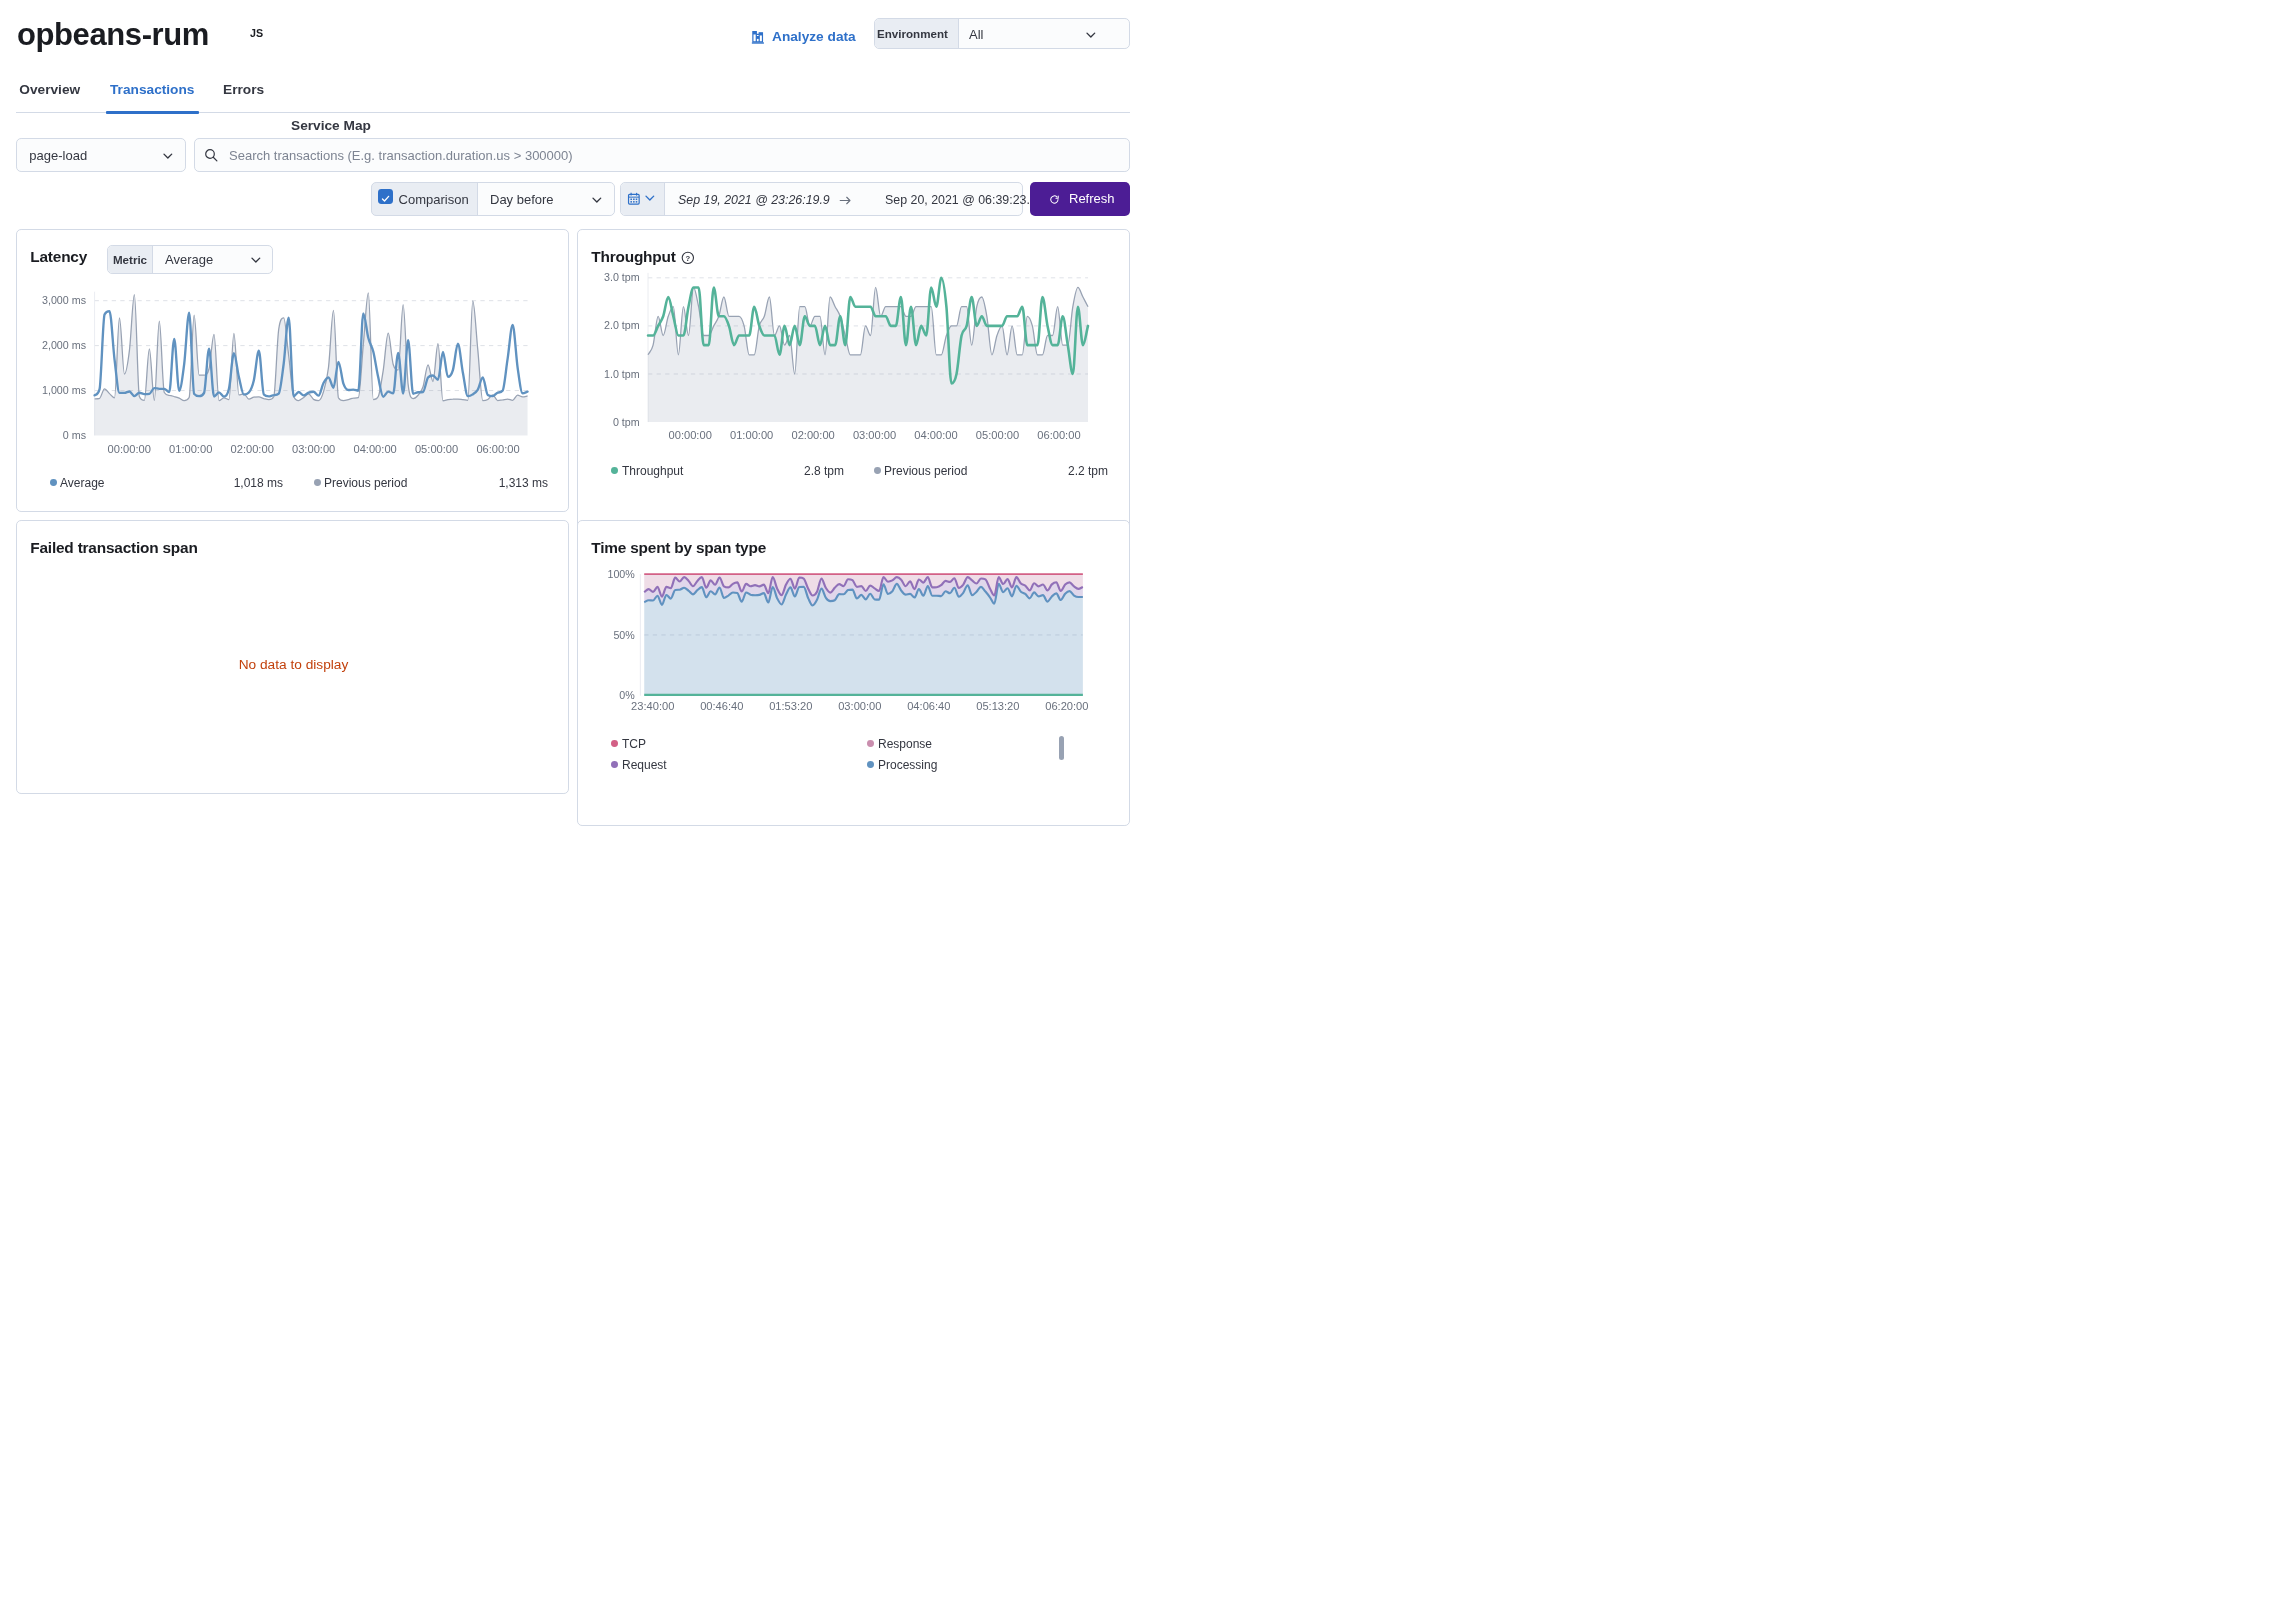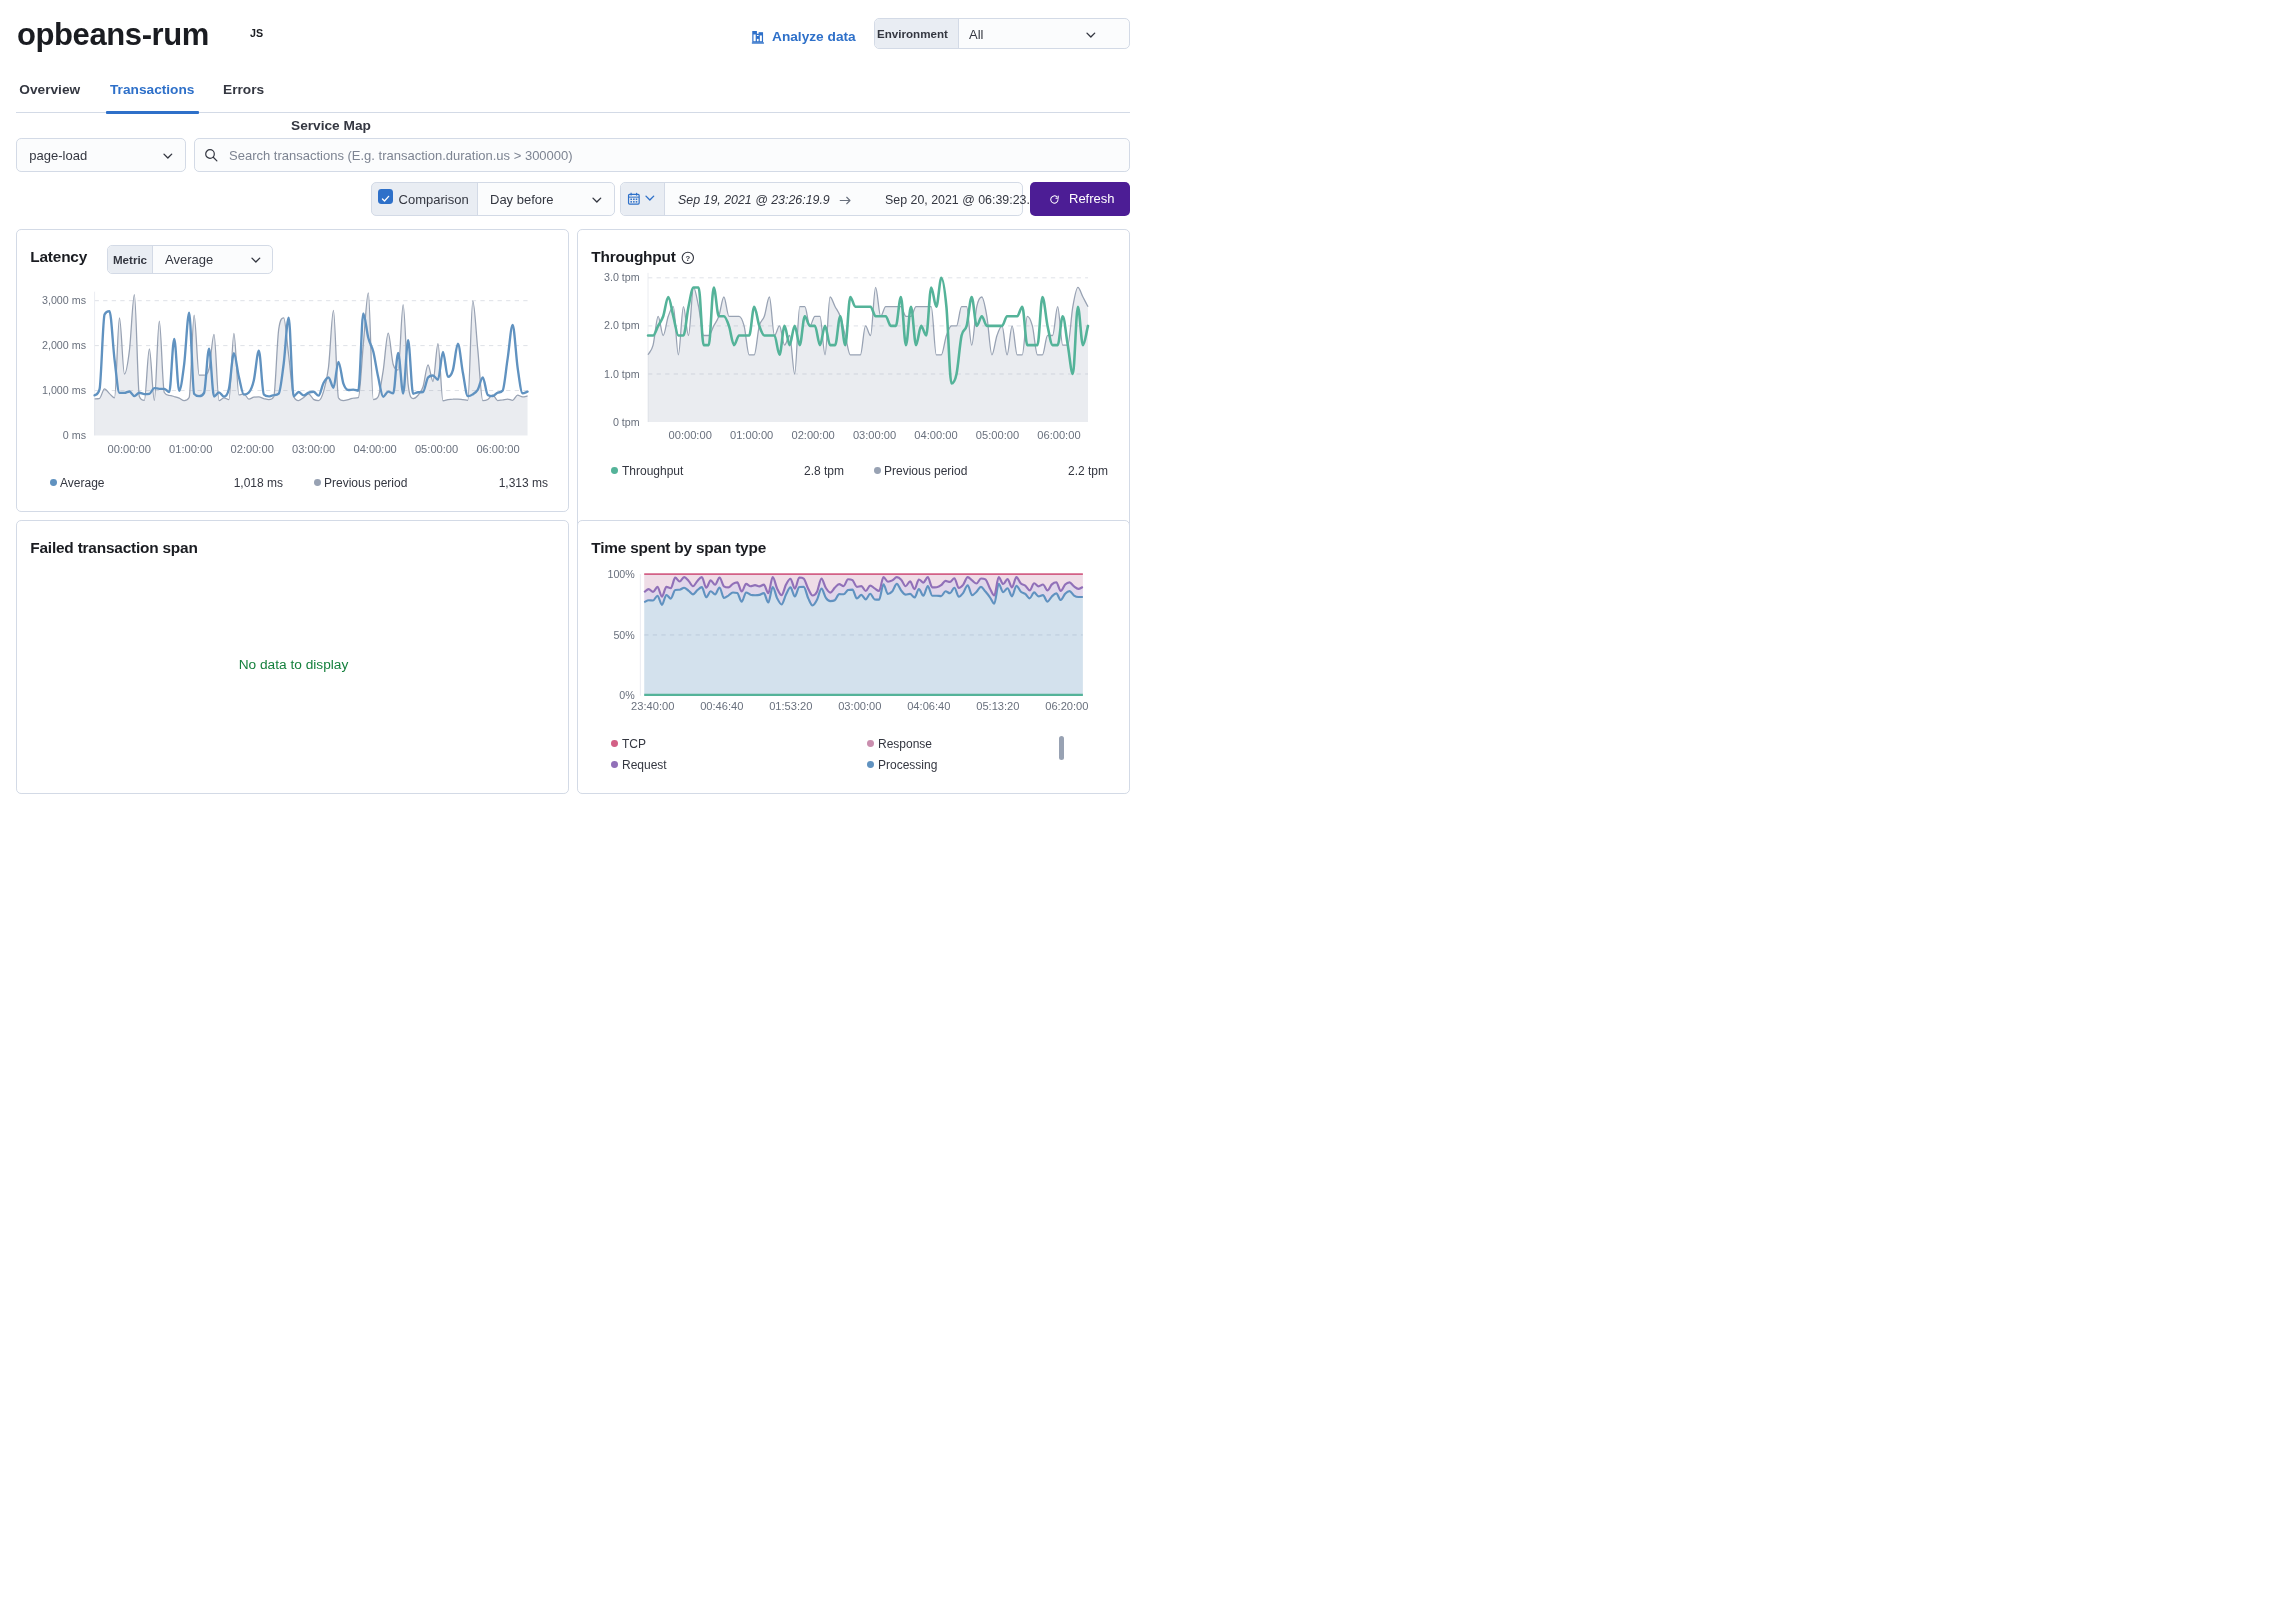--- a/index.html
+++ b/index.html
@@ -174,24 +174,24 @@
       <span class="ltext" style="left:44px">Throughput</span>
       <span class="lval" style="right:286px">2.8 tpm</span>
     <span class="ldot" style="left:296px;background:#98A2B3"></span>
       <span class="ltext" style="left:306px">Previous period</span>
       <span class="lval" style="right:22px">2.2 tpm</span>
   </div>
 </div>
 
 <div class="panel" style="left:16px;top:520px;width:553px;height:274px;">
   <div class="ptitle">Failed transaction span</div>
-  <div class="abs" style="left:0;top:136px;width:553px;text-align:center;font-size:13.7px;color:#15803d;">No data to display</div>
-</div>
-
-<div class="panel" style="left:577px;top:520px;width:553px;height:274px;">
+  <div class="abs" style="left:0;top:136px;width:553px;text-align:center;font-size:13.7px;color:#c2410c;">No data to display</div>
+</div>
+
+<div class="panel" style="left:577px;top:520px;width:553px;height:306px;">
   <div class="ptitle">Time spent by span type</div>
   <svg class="chart" width="552" height="274" viewBox="0 0 644 320">
 <line x1="77.0" y1="133.1" x2="589.3" y2="133.1" stroke="#d8dce3" stroke-width="1" stroke-dasharray="5,5"></line>
 <line x1="72.5" y1="62.0" x2="72.5" y2="204.0" stroke="#e6e9ef" stroke-width="1"></line>
 <path d="M77.0,94.8C78.7,94.1 80.4,92.6 82.2,92.6C83.9,92.6 85.6,92.8 87.3,92.8C89.1,92.8 90.8,87.3 92.5,87.3C94.2,87.3 96.0,97.9 97.7,97.9C99.4,97.9 101.1,86.4 102.9,86.4C104.6,86.4 106.3,90.6 108.0,90.6C109.8,90.6 111.5,80.9 113.2,80.6C114.9,80.3 116.7,80.4 118.4,80.3C120.1,80.2 121.8,77.9 123.6,77.9C125.3,77.9 127.0,80.0 128.7,81.3C130.5,82.6 132.2,85.7 133.9,85.7C135.6,85.7 137.4,82.2 139.1,80.8C140.8,79.4 142.5,77.3 144.3,77.3C146.0,77.3 147.7,89.0 149.4,89.0C151.2,89.0 152.9,82.1 154.6,82.1C156.3,82.1 158.1,85.7 159.8,85.7C161.5,85.7 163.2,77.7 165.0,77.7C166.7,77.7 168.4,89.9 170.1,89.9C171.9,89.9 173.6,88.1 175.3,87.1C177.0,86.0 178.8,83.5 180.5,83.5C182.2,83.5 183.9,83.5 185.7,84.0C187.4,84.6 189.1,94.3 190.8,94.3C192.6,94.3 194.3,83.5 196.0,83.5C197.7,83.5 199.5,85.5 201.2,86.1C202.9,86.6 204.6,86.7 206.4,86.7C208.1,86.7 209.8,86.7 211.5,86.3C213.3,85.9 215.0,84.2 216.7,84.2C218.4,84.2 220.2,95.2 221.9,95.2C223.6,95.2 225.3,77.1 227.1,77.1C228.8,77.1 230.5,86.7 232.2,90.1C234.0,93.5 235.7,97.5 237.4,97.5C239.1,97.5 240.9,89.2 242.6,85.9C244.3,82.5 246.0,77.6 247.8,77.6C249.5,77.6 251.2,88.2 252.9,88.2C254.7,88.2 256.4,77.1 258.1,77.1C259.8,77.0 261.6,77.0 263.3,77.0C265.0,77.0 266.7,86.5 268.5,90.1C270.2,93.7 271.9,98.7 273.6,98.7C275.4,98.7 277.1,95.4 278.8,92.1C280.5,88.8 282.3,79.0 284.0,79.0C285.7,79.0 287.4,87.4 289.2,89.8C290.9,92.3 292.6,93.6 294.3,93.6C296.1,93.6 297.8,93.6 299.5,92.6C301.2,91.7 303.0,85.4 304.7,85.4C306.4,85.4 308.1,85.6 309.9,85.6C311.6,85.6 313.3,81.4 315.0,80.7C316.8,80.1 318.5,80.1 320.2,80.1C321.9,80.1 323.7,90.5 325.4,90.5C327.1,90.5 328.8,86.3 330.6,86.3C332.3,86.3 334.0,91.5 335.7,91.5C337.5,91.5 339.2,85.0 340.9,85.0C342.6,85.0 344.4,91.4 346.1,91.6C347.8,91.9 349.5,91.9 351.3,91.9C353.0,91.9 354.7,74.0 356.4,74.0C358.2,74.0 359.9,85.3 361.6,85.3C363.3,85.3 365.1,83.9 366.8,82.0C368.5,80.0 370.2,73.4 372.0,73.4C373.7,73.4 375.4,79.1 377.1,81.2C378.9,83.3 380.6,86.0 382.3,86.0C384.0,86.0 385.8,85.1 387.5,85.1C389.2,85.1 390.9,89.4 392.7,89.4C394.4,89.4 396.1,79.5 397.8,79.5C399.6,79.5 401.3,87.2 403.0,87.2C404.7,87.2 406.5,75.9 408.2,75.9C409.9,75.9 411.6,87.2 413.4,87.3C415.1,87.3 416.8,87.3 418.5,87.3C420.3,87.3 422.0,87.7 423.7,87.7C425.4,87.7 427.2,82.1 428.9,82.1C430.6,82.1 432.3,84.4 434.1,84.4C435.8,84.4 437.5,78.0 439.2,78.0C441.0,78.0 442.7,88.4 444.4,88.4C446.1,88.4 447.9,86.1 449.6,83.9C451.3,81.6 453.0,75.0 454.8,75.0C456.5,75.0 458.2,86.7 459.9,86.7C461.7,86.7 463.4,84.2 465.1,82.6C466.8,80.9 468.6,76.9 470.3,76.9C472.0,76.9 473.7,80.5 475.5,82.4C477.2,84.4 478.9,86.5 480.6,88.9C482.4,91.2 484.1,96.6 485.8,96.6C487.5,96.6 489.3,73.4 491.0,73.4C492.7,73.4 494.4,83.1 496.2,83.1C497.9,83.1 499.6,78.6 501.3,78.6C503.1,78.6 504.8,88.0 506.5,88.0C508.2,88.0 510.0,75.6 511.7,75.6C513.4,75.6 515.1,81.0 516.9,82.6C518.6,84.2 520.3,83.9 522.0,85.2C523.8,86.4 525.5,90.3 527.2,90.3C528.9,90.3 530.7,83.4 532.4,83.4C534.1,83.4 535.8,88.1 537.6,88.1C539.3,88.1 541.0,86.6 542.7,86.6C544.5,86.6 546.2,94.2 547.9,94.2C549.6,94.2 551.4,89.7 553.1,88.1C554.8,86.5 556.5,84.6 558.3,84.6C560.0,84.6 561.7,92.2 563.4,92.2C565.2,92.2 566.9,86.8 568.6,85.0C570.3,83.3 572.1,81.9 573.8,81.9C575.5,81.9 577.2,85.9 579.0,87.1C580.7,88.2 582.4,88.8 584.1,88.8C585.9,88.8 587.6,88.8 589.3,88.8L589.3,204.0L77.0,204.0Z" fill="rgba(96,146,192,0.28)" stroke="none"></path>
 <path d="M77.0,83.2C78.7,81.9 80.4,79.5 82.2,79.5C83.9,79.5 85.6,82.8 87.3,82.8C89.1,82.8 90.8,77.0 92.5,77.0C94.2,77.0 96.0,88.3 97.7,88.3C99.4,88.3 101.1,77.0 102.9,77.0C104.6,77.0 106.3,78.5 108.0,78.5C109.8,78.5 111.5,66.2 113.2,66.2C114.9,66.2 116.7,70.6 118.4,70.6C120.1,70.6 121.8,65.6 123.6,65.6C125.3,65.6 127.0,68.0 128.7,69.8C130.5,71.6 132.2,76.2 133.9,76.2C135.6,76.2 137.4,71.8 139.1,70.0C140.8,68.2 142.5,65.6 144.3,65.6C146.0,65.6 147.7,77.9 149.4,77.9C151.2,77.9 152.9,69.4 154.6,69.4C156.3,69.4 158.1,74.4 159.8,74.4C161.5,74.4 163.2,66.2 165.0,66.2C166.7,66.2 168.4,75.1 170.1,76.4C171.9,77.6 173.6,77.6 175.3,77.6C177.0,77.6 178.8,74.5 180.5,73.5C182.2,72.4 183.9,71.6 185.7,71.6C187.4,71.6 189.1,82.3 190.8,82.3C192.6,82.3 194.3,73.5 196.0,73.5C197.7,73.5 199.5,76.2 201.2,76.2C202.9,76.2 204.6,74.9 206.4,74.9C208.1,74.9 209.8,76.3 211.5,76.3C213.3,76.3 215.0,74.3 216.7,74.3C218.4,74.3 220.2,84.4 221.9,84.4C223.6,84.4 225.3,65.6 227.1,65.6C228.8,65.6 230.5,75.3 232.2,78.8C234.0,82.3 235.7,86.6 237.4,86.6C239.1,86.6 240.9,77.5 242.6,74.3C244.3,71.1 246.0,67.4 247.8,67.4C249.5,67.4 251.2,78.9 252.9,78.9C254.7,78.9 256.4,66.0 258.1,66.0C259.8,66.0 261.6,66.0 263.3,67.3C265.0,68.5 266.7,75.7 268.5,79.0C270.2,82.3 271.9,87.0 273.6,87.0C275.4,87.0 277.1,85.9 278.8,82.6C280.5,79.3 282.3,67.3 284.0,67.3C285.7,67.3 287.4,75.5 289.2,78.3C290.9,81.0 292.6,83.6 294.3,83.6C296.1,83.6 297.8,79.7 299.5,78.0C301.2,76.3 303.0,73.7 304.7,73.7C306.4,73.7 308.1,76.0 309.9,76.0C311.6,76.0 313.3,68.0 315.0,68.0C316.8,68.0 318.5,68.0 320.2,69.1C321.9,70.3 323.7,76.9 325.4,76.9C327.1,76.9 328.8,76.0 330.6,76.0C332.3,76.0 334.0,81.7 335.7,81.7C337.5,81.7 339.2,75.4 340.9,75.4C342.6,75.4 344.4,77.6 346.1,78.7C347.8,79.8 349.5,81.8 351.3,81.8C353.0,81.8 354.7,65.6 356.4,65.6C358.2,65.6 359.9,70.9 361.6,70.9C363.3,70.9 365.1,70.3 366.8,69.4C368.5,68.5 370.2,65.6 372.0,65.6C373.7,65.6 375.4,66.8 377.1,68.6C378.9,70.4 380.6,76.2 382.3,76.2C384.0,76.2 385.8,70.5 387.5,70.5C389.2,70.5 390.9,79.5 392.7,79.5C394.4,79.5 396.1,68.3 397.8,68.3C399.6,68.3 401.3,71.9 403.0,71.9C404.7,71.9 406.5,65.6 408.2,65.6C409.9,65.6 411.6,77.5 413.4,77.5C415.1,77.5 416.8,77.5 418.5,77.3C420.3,77.1 422.0,76.3 423.7,75.0C425.4,73.8 427.2,70.0 428.9,70.0C430.6,70.0 432.3,71.1 434.1,71.1C435.8,71.1 437.5,66.9 439.2,66.9C441.0,66.9 442.7,78.3 444.4,78.3C446.1,78.3 447.9,76.4 449.6,74.3C451.3,72.1 453.0,65.6 454.8,65.6C456.5,65.6 458.2,68.2 459.9,69.4C461.7,70.7 463.4,73.0 465.1,73.0C466.8,73.0 468.6,67.1 470.3,67.1C472.0,67.1 473.7,67.1 475.5,68.1C477.2,69.2 478.9,75.4 480.6,78.5C482.4,81.7 484.1,87.0 485.8,87.0C487.5,87.0 489.3,65.6 491.0,65.6C492.7,65.6 494.4,73.6 496.2,73.6C497.9,73.6 499.6,67.9 501.3,67.9C503.1,67.9 504.8,77.6 506.5,77.6C508.2,77.6 510.0,65.6 511.7,65.6C513.4,65.6 515.1,71.4 516.9,73.1C518.6,74.8 520.3,74.2 522.0,75.5C523.8,76.8 525.5,81.0 527.2,81.0C528.9,81.0 530.7,72.7 532.4,72.7C534.1,72.7 535.8,76.3 537.6,76.3C539.3,76.3 541.0,74.1 542.7,74.1C544.5,74.1 546.2,81.1 547.9,81.1C549.6,81.1 551.4,75.6 553.1,74.0C554.8,72.4 556.5,71.5 558.3,71.5C560.0,71.5 561.7,81.8 563.4,81.8C565.2,81.8 566.9,75.9 568.6,74.2C570.3,72.5 572.1,71.6 573.8,71.6C575.5,71.6 577.2,75.2 579.0,76.4C580.7,77.7 582.4,79.2 584.1,79.2C585.9,79.2 587.6,77.7 589.3,77.0L589.3,88.8C587.6,88.8 585.9,88.8 584.1,88.8C582.4,88.8 580.7,88.2 579.0,87.1C577.2,85.9 575.5,81.9 573.8,81.9C572.1,81.9 570.3,83.3 568.6,85.0C566.9,86.8 565.2,92.2 563.4,92.2C561.7,92.2 560.0,84.6 558.3,84.6C556.5,84.6 554.8,86.5 553.1,88.1C551.4,89.7 549.6,94.2 547.9,94.2C546.2,94.2 544.5,86.6 542.7,86.6C541.0,86.6 539.3,88.1 537.6,88.1C535.8,88.1 534.1,83.4 532.4,83.4C530.7,83.4 528.9,90.3 527.2,90.3C525.5,90.3 523.8,86.4 522.0,85.2C520.3,83.9 518.6,84.2 516.9,82.6C515.1,81.0 513.4,75.6 511.7,75.6C510.0,75.6 508.2,88.0 506.5,88.0C504.8,88.0 503.1,78.6 501.3,78.6C499.6,78.6 497.9,83.1 496.2,83.1C494.4,83.1 492.7,73.4 491.0,73.4C489.3,73.4 487.5,96.6 485.8,96.6C484.1,96.6 482.4,91.2 480.6,88.9C478.9,86.5 477.2,84.4 475.5,82.4C473.7,80.5 472.0,76.9 470.3,76.9C468.6,76.9 466.8,80.9 465.1,82.6C463.4,84.2 461.7,86.7 459.9,86.7C458.2,86.7 456.5,75.0 454.8,75.0C453.0,75.0 451.3,81.6 449.6,83.9C447.9,86.1 446.1,88.4 444.4,88.4C442.7,88.4 441.0,78.0 439.2,78.0C437.5,78.0 435.8,84.4 434.1,84.4C432.3,84.4 430.6,82.1 428.9,82.1C427.2,82.1 425.4,87.7 423.7,87.7C422.0,87.7 420.3,87.3 418.5,87.3C416.8,87.3 415.1,87.3 413.4,87.3C411.6,87.2 409.9,75.9 408.2,75.9C406.5,75.9 404.7,87.2 403.0,87.2C401.3,87.2 399.6,79.5 397.8,79.5C396.1,79.5 394.4,89.4 392.7,89.4C390.9,89.4 389.2,85.1 387.5,85.1C385.8,85.1 384.0,86.0 382.3,86.0C380.6,86.0 378.9,83.3 377.1,81.2C375.4,79.1 373.7,73.4 372.0,73.4C370.2,73.4 368.5,80.0 366.8,82.0C365.1,83.9 363.3,85.3 361.6,85.3C359.9,85.3 358.2,74.0 356.4,74.0C354.7,74.0 353.0,91.9 351.3,91.9C349.5,91.9 347.8,91.9 346.1,91.6C344.4,91.4 342.6,85.0 340.9,85.0C339.2,85.0 337.5,91.5 335.7,91.5C334.0,91.5 332.3,86.3 330.6,86.3C328.8,86.3 327.1,90.5 325.4,90.5C323.7,90.5 321.9,80.1 320.2,80.1C318.5,80.1 316.8,80.1 315.0,80.7C313.3,81.4 311.6,85.6 309.9,85.6C308.1,85.6 306.4,85.4 304.7,85.4C303.0,85.4 301.2,91.7 299.5,92.6C297.8,93.6 296.1,93.6 294.3,93.6C292.6,93.6 290.9,92.3 289.2,89.8C287.4,87.4 285.7,79.0 284.0,79.0C282.3,79.0 280.5,88.8 278.8,92.1C277.1,95.4 275.4,98.7 273.6,98.7C271.9,98.7 270.2,93.7 268.5,90.1C266.7,86.5 265.0,77.0 263.3,77.0C261.6,77.0 259.8,77.0 258.1,77.1C256.4,77.1 254.7,88.2 252.9,88.2C251.2,88.2 249.5,77.6 247.8,77.6C246.0,77.6 244.3,82.5 242.6,85.9C240.9,89.2 239.1,97.5 237.4,97.5C235.7,97.5 234.0,93.5 232.2,90.1C230.5,86.7 228.8,77.1 227.1,77.1C225.3,77.1 223.6,95.2 221.9,95.2C220.2,95.2 218.4,84.2 216.7,84.2C215.0,84.2 213.3,85.9 211.5,86.3C209.8,86.7 208.1,86.7 206.4,86.7C204.6,86.7 202.9,86.6 201.2,86.1C199.5,85.5 197.7,83.5 196.0,83.5C194.3,83.5 192.6,94.3 190.8,94.3C189.1,94.3 187.4,84.6 185.7,84.0C183.9,83.5 182.2,83.5 180.5,83.5C178.8,83.5 177.0,86.0 175.3,87.1C173.6,88.1 171.9,89.9 170.1,89.9C168.4,89.9 166.7,77.7 165.0,77.7C163.2,77.7 161.5,85.7 159.8,85.7C158.1,85.7 156.3,82.1 154.6,82.1C152.9,82.1 151.2,89.0 149.4,89.0C147.7,89.0 146.0,77.3 144.3,77.3C142.5,77.3 140.8,79.4 139.1,80.8C137.4,82.2 135.6,85.7 133.9,85.7C132.2,85.7 130.5,82.6 128.7,81.3C127.0,80.0 125.3,77.9 123.6,77.9C121.8,77.9 120.1,80.2 118.4,80.3C116.7,80.4 114.9,80.3 113.2,80.6C111.5,80.9 109.8,90.6 108.0,90.6C106.3,90.6 104.6,86.4 102.9,86.4C101.1,86.4 99.4,97.9 97.7,97.9C96.0,97.9 94.2,87.3 92.5,87.3C90.8,87.3 89.1,92.8 87.3,92.8C85.6,92.8 83.9,92.6 82.2,92.6C80.4,92.6 78.7,94.1 77.0,94.8Z" fill="rgba(145,112,184,0.28)" stroke="none"></path>
 <path d="M77.0,62.0C78.7,62.0 80.4,62.0 82.2,62.0C83.9,62.0 85.6,62.0 87.3,62.0C89.1,62.0 90.8,62.0 92.5,62.0C94.2,62.0 96.0,62.0 97.7,62.0C99.4,62.0 101.1,62.0 102.9,62.0C104.6,62.0 106.3,62.0 108.0,62.0C109.8,62.0 111.5,62.0 113.2,62.0C114.9,62.0 116.7,62.0 118.4,62.0C120.1,62.0 121.8,62.0 123.6,62.0C125.3,62.0 127.0,62.0 128.7,62.0C130.5,62.0 132.2,62.0 133.9,62.0C135.6,62.0 137.4,62.0 139.1,62.0C140.8,62.0 142.5,62.0 144.3,62.0C146.0,62.0 147.7,62.0 149.4,62.0C151.2,62.0 152.9,62.0 154.6,62.0C156.3,62.0 158.1,62.0 159.8,62.0C161.5,62.0 163.2,62.0 165.0,62.0C166.7,62.0 168.4,62.0 170.1,62.0C171.9,62.0 173.6,62.0 175.3,62.0C177.0,62.0 178.8,62.0 180.5,62.0C182.2,62.0 183.9,62.0 185.7,62.0C187.4,62.0 189.1,62.0 190.8,62.0C192.6,62.0 194.3,62.0 196.0,62.0C197.7,62.0 199.5,62.0 201.2,62.0C202.9,62.0 204.6,62.0 206.4,62.0C208.1,62.0 209.8,62.0 211.5,62.0C213.3,62.0 215.0,62.0 216.7,62.0C218.4,62.0 220.2,62.0 221.9,62.0C223.6,62.0 225.3,62.0 227.1,62.0C228.8,62.0 230.5,62.0 232.2,62.0C234.0,62.0 235.7,62.0 237.4,62.0C239.1,62.0 240.9,62.0 242.6,62.0C244.3,62.0 246.0,62.0 247.8,62.0C249.5,62.0 251.2,62.0 252.9,62.0C254.7,62.0 256.4,62.0 258.1,62.0C259.8,62.0 261.6,62.0 263.3,62.0C265.0,62.0 266.7,62.0 268.5,62.0C270.2,62.0 271.9,62.0 273.6,62.0C275.4,62.0 277.1,62.0 278.8,62.0C280.5,62.0 282.3,62.0 284.0,62.0C285.7,62.0 287.4,62.0 289.2,62.0C290.9,62.0 292.6,62.0 294.3,62.0C296.1,62.0 297.8,62.0 299.5,62.0C301.2,62.0 303.0,62.0 304.7,62.0C306.4,62.0 308.1,62.0 309.9,62.0C311.6,62.0 313.3,62.0 315.0,62.0C316.8,62.0 318.5,62.0 320.2,62.0C321.9,62.0 323.7,62.0 325.4,62.0C327.1,62.0 328.8,62.0 330.6,62.0C332.3,62.0 334.0,62.0 335.7,62.0C337.5,62.0 339.2,62.0 340.9,62.0C342.6,62.0 344.4,62.0 346.1,62.0C347.8,62.0 349.5,62.0 351.3,62.0C353.0,62.0 354.7,62.0 356.4,62.0C358.2,62.0 359.9,62.0 361.6,62.0C363.3,62.0 365.1,62.0 366.8,62.0C368.5,62.0 370.2,62.0 372.0,62.0C373.7,62.0 375.4,62.0 377.1,62.0C378.9,62.0 380.6,62.0 382.3,62.0C384.0,62.0 385.8,62.0 387.5,62.0C389.2,62.0 390.9,62.0 392.7,62.0C394.4,62.0 396.1,62.0 397.8,62.0C399.6,62.0 401.3,62.0 403.0,62.0C404.7,62.0 406.5,62.0 408.2,62.0C409.9,62.0 411.6,62.0 413.4,62.0C415.1,62.0 416.8,62.0 418.5,62.0C420.3,62.0 422.0,62.0 423.7,62.0C425.4,62.0 427.2,62.0 428.9,62.0C430.6,62.0 432.3,62.0 434.1,62.0C435.8,62.0 437.5,62.0 439.2,62.0C441.0,62.0 442.7,62.0 444.4,62.0C446.1,62.0 447.9,62.0 449.6,62.0C451.3,62.0 453.0,62.0 454.8,62.0C456.5,62.0 458.2,62.0 459.9,62.0C461.7,62.0 463.4,62.0 465.1,62.0C466.8,62.0 468.6,62.0 470.3,62.0C472.0,62.0 473.7,62.0 475.5,62.0C477.2,62.0 478.9,62.0 480.6,62.0C482.4,62.0 484.1,62.0 485.8,62.0C487.5,62.0 489.3,62.0 491.0,62.0C492.7,62.0 494.4,62.0 496.2,62.0C497.9,62.0 499.6,62.0 501.3,62.0C503.1,62.0 504.8,62.0 506.5,62.0C508.2,62.0 510.0,62.0 511.7,62.0C513.4,62.0 515.1,62.0 516.9,62.0C518.6,62.0 520.3,62.0 522.0,62.0C523.8,62.0 525.5,62.0 527.2,62.0C528.9,62.0 530.7,62.0 532.4,62.0C534.1,62.0 535.8,62.0 537.6,62.0C539.3,62.0 541.0,62.0 542.7,62.0C544.5,62.0 546.2,62.0 547.9,62.0C549.6,62.0 551.4,62.0 553.1,62.0C554.8,62.0 556.5,62.0 558.3,62.0C560.0,62.0 561.7,62.0 563.4,62.0C565.2,62.0 566.9,62.0 568.6,62.0C570.3,62.0 572.1,62.0 573.8,62.0C575.5,62.0 577.2,62.0 579.0,62.0C580.7,62.0 582.4,62.0 584.1,62.0C585.9,62.0 587.6,62.0 589.3,62.0L589.3,77.0C587.6,77.7 585.9,79.2 584.1,79.2C582.4,79.2 580.7,77.7 579.0,76.4C577.2,75.2 575.5,71.6 573.8,71.6C572.1,71.6 570.3,72.5 568.6,74.2C566.9,75.9 565.2,81.8 563.4,81.8C561.7,81.8 560.0,71.5 558.3,71.5C556.5,71.5 554.8,72.4 553.1,74.0C551.4,75.6 549.6,81.1 547.9,81.1C546.2,81.1 544.5,74.1 542.7,74.1C541.0,74.1 539.3,76.3 537.6,76.3C535.8,76.3 534.1,72.7 532.4,72.7C530.7,72.7 528.9,81.0 527.2,81.0C525.5,81.0 523.8,76.8 522.0,75.5C520.3,74.2 518.6,74.8 516.9,73.1C515.1,71.4 513.4,65.6 511.7,65.6C510.0,65.6 508.2,77.6 506.5,77.6C504.8,77.6 503.1,67.9 501.3,67.9C499.6,67.9 497.9,73.6 496.2,73.6C494.4,73.6 492.7,65.6 491.0,65.6C489.3,65.6 487.5,87.0 485.8,87.0C484.1,87.0 482.4,81.7 480.6,78.5C478.9,75.4 477.2,69.2 475.5,68.1C473.7,67.1 472.0,67.1 470.3,67.1C468.6,67.1 466.8,73.0 465.1,73.0C463.4,73.0 461.7,70.7 459.9,69.4C458.2,68.2 456.5,65.6 454.8,65.6C453.0,65.6 451.3,72.1 449.6,74.3C447.9,76.4 446.1,78.3 444.4,78.3C442.7,78.3 441.0,66.9 439.2,66.9C437.5,66.9 435.8,71.1 434.1,71.1C432.3,71.1 430.6,70.0 428.9,70.0C427.2,70.0 425.4,73.8 423.7,75.0C422.0,76.3 420.3,77.1 418.5,77.3C416.8,77.5 415.1,77.5 413.4,77.5C411.6,77.5 409.9,65.6 408.2,65.6C406.5,65.6 404.7,71.9 403.0,71.9C401.3,71.9 399.6,68.3 397.8,68.3C396.1,68.3 394.4,79.5 392.7,79.5C390.9,79.5 389.2,70.5 387.5,70.5C385.8,70.5 384.0,76.2 382.3,76.2C380.6,76.2 378.9,70.4 377.1,68.6C375.4,66.8 373.7,65.6 372.0,65.6C370.2,65.6 368.5,68.5 366.8,69.4C365.1,70.3 363.3,70.9 361.6,70.9C359.9,70.9 358.2,65.6 356.4,65.6C354.7,65.6 353.0,81.8 351.3,81.8C349.5,81.8 347.8,79.8 346.1,78.7C344.4,77.6 342.6,75.4 340.9,75.4C339.2,75.4 337.5,81.7 335.7,81.7C334.0,81.7 332.3,76.0 330.6,76.0C328.8,76.0 327.1,76.9 325.4,76.9C323.7,76.9 321.9,70.3 320.2,69.1C318.5,68.0 316.8,68.0 315.0,68.0C313.3,68.0 311.6,76.0 309.9,76.0C308.1,76.0 306.4,73.7 304.7,73.7C303.0,73.7 301.2,76.3 299.5,78.0C297.8,79.7 296.1,83.6 294.3,83.6C292.6,83.6 290.9,81.0 289.2,78.3C287.4,75.5 285.7,67.3 284.0,67.3C282.3,67.3 280.5,79.3 278.8,82.6C277.1,85.9 275.4,87.0 273.6,87.0C271.9,87.0 270.2,82.3 268.5,79.0C266.7,75.7 265.0,68.5 263.3,67.3C261.6,66.0 259.8,66.0 258.1,66.0C256.4,66.0 254.7,78.9 252.9,78.9C251.2,78.9 249.5,67.4 247.8,67.4C246.0,67.4 244.3,71.1 242.6,74.3C240.9,77.5 239.1,86.6 237.4,86.6C235.7,86.6 234.0,82.3 232.2,78.8C230.5,75.3 228.8,65.6 227.1,65.6C225.3,65.6 223.6,84.4 221.9,84.4C220.2,84.4 218.4,74.3 216.7,74.3C215.0,74.3 213.3,76.3 211.5,76.3C209.8,76.3 208.1,74.9 206.4,74.9C204.6,74.9 202.9,76.2 201.2,76.2C199.5,76.2 197.7,73.5 196.0,73.5C194.3,73.5 192.6,82.3 190.8,82.3C189.1,82.3 187.4,71.6 185.7,71.6C183.9,71.6 182.2,72.4 180.5,73.5C178.8,74.5 177.0,77.6 175.3,77.6C173.6,77.6 171.9,77.6 170.1,76.4C168.4,75.1 166.7,66.2 165.0,66.2C163.2,66.2 161.5,74.4 159.8,74.4C158.1,74.4 156.3,69.4 154.6,69.4C152.9,69.4 151.2,77.9 149.4,77.9C147.7,77.9 146.0,65.6 144.3,65.6C142.5,65.6 140.8,68.2 139.1,70.0C137.4,71.8 135.6,76.2 133.9,76.2C132.2,76.2 130.5,71.6 128.7,69.8C127.0,68.0 125.3,65.6 123.6,65.6C121.8,65.6 120.1,70.6 118.4,70.6C116.7,70.6 114.9,66.2 113.2,66.2C111.5,66.2 109.8,78.5 108.0,78.5C106.3,78.5 104.6,77.0 102.9,77.0C101.1,77.0 99.4,88.3 97.7,88.3C96.0,88.3 94.2,77.0 92.5,77.0C90.8,77.0 89.1,82.8 87.3,82.8C85.6,82.8 83.9,79.5 82.2,79.5C80.4,79.5 78.7,81.9 77.0,83.2Z" fill="rgba(202,142,174,0.30)" stroke="none"></path>
 <path d="M77.0,94.8C78.7,94.1 80.4,92.6 82.2,92.6C83.9,92.6 85.6,92.8 87.3,92.8C89.1,92.8 90.8,87.3 92.5,87.3C94.2,87.3 96.0,97.9 97.7,97.9C99.4,97.9 101.1,86.4 102.9,86.4C104.6,86.4 106.3,90.6 108.0,90.6C109.8,90.6 111.5,80.9 113.2,80.6C114.9,80.3 116.7,80.4 118.4,80.3C120.1,80.2 121.8,77.9 123.6,77.9C125.3,77.9 127.0,80.0 128.7,81.3C130.5,82.6 132.2,85.7 133.9,85.7C135.6,85.7 137.4,82.2 139.1,80.8C140.8,79.4 142.5,77.3 144.3,77.3C146.0,77.3 147.7,89.0 149.4,89.0C151.2,89.0 152.9,82.1 154.6,82.1C156.3,82.1 158.1,85.7 159.8,85.7C161.5,85.7 163.2,77.7 165.0,77.7C166.7,77.7 168.4,89.9 170.1,89.9C171.9,89.9 173.6,88.1 175.3,87.1C177.0,86.0 178.8,83.5 180.5,83.5C182.2,83.5 183.9,83.5 185.7,84.0C187.4,84.6 189.1,94.3 190.8,94.3C192.6,94.3 194.3,83.5 196.0,83.5C197.7,83.5 199.5,85.5 201.2,86.1C202.9,86.6 204.6,86.7 206.4,86.7C208.1,86.7 209.8,86.7 211.5,86.3C213.3,85.9 215.0,84.2 216.7,84.2C218.4,84.2 220.2,95.2 221.9,95.2C223.6,95.2 225.3,77.1 227.1,77.1C228.8,77.1 230.5,86.7 232.2,90.1C234.0,93.5 235.7,97.5 237.4,97.5C239.1,97.5 240.9,89.2 242.6,85.9C244.3,82.5 246.0,77.6 247.8,77.6C249.5,77.6 251.2,88.2 252.9,88.2C254.7,88.2 256.4,77.1 258.1,77.1C259.8,77.0 261.6,77.0 263.3,77.0C265.0,77.0 266.7,86.5 268.5,90.1C270.2,93.7 271.9,98.7 273.6,98.7C275.4,98.7 277.1,95.4 278.8,92.1C280.5,88.8 282.3,79.0 284.0,79.0C285.7,79.0 287.4,87.4 289.2,89.8C290.9,92.3 292.6,93.6 294.3,93.6C296.1,93.6 297.8,93.6 299.5,92.6C301.2,91.7 303.0,85.4 304.7,85.4C306.4,85.4 308.1,85.6 309.9,85.6C311.6,85.6 313.3,81.4 315.0,80.7C316.8,80.1 318.5,80.1 320.2,80.1C321.9,80.1 323.7,90.5 325.4,90.5C327.1,90.5 328.8,86.3 330.6,86.3C332.3,86.3 334.0,91.5 335.7,91.5C337.5,91.5 339.2,85.0 340.9,85.0C342.6,85.0 344.4,91.4 346.1,91.6C347.8,91.9 349.5,91.9 351.3,91.9C353.0,91.9 354.7,74.0 356.4,74.0C358.2,74.0 359.9,85.3 361.6,85.3C363.3,85.3 365.1,83.9 366.8,82.0C368.5,80.0 370.2,73.4 372.0,73.4C373.7,73.4 375.4,79.1 377.1,81.2C378.9,83.3 380.6,86.0 382.3,86.0C384.0,86.0 385.8,85.1 387.5,85.1C389.2,85.1 390.9,89.4 392.7,89.4C394.4,89.4 396.1,79.5 397.8,79.5C399.6,79.5 401.3,87.2 403.0,87.2C404.7,87.2 406.5,75.9 408.2,75.9C409.9,75.9 411.6,87.2 413.4,87.3C415.1,87.3 416.8,87.3 418.5,87.3C420.3,87.3 422.0,87.7 423.7,87.7C425.4,87.7 427.2,82.1 428.9,82.1C430.6,82.1 432.3,84.4 434.1,84.4C435.8,84.4 437.5,78.0 439.2,78.0C441.0,78.0 442.7,88.4 444.4,88.4C446.1,88.4 447.9,86.1 449.6,83.9C451.3,81.6 453.0,75.0 454.8,75.0C456.5,75.0 458.2,86.7 459.9,86.7C461.7,86.7 463.4,84.2 465.1,82.6C466.8,80.9 468.6,76.9 470.3,76.9C472.0,76.9 473.7,80.5 475.5,82.4C477.2,84.4 478.9,86.5 480.6,88.9C482.4,91.2 484.1,96.6 485.8,96.6C487.5,96.6 489.3,73.4 491.0,73.4C492.7,73.4 494.4,83.1 496.2,83.1C497.9,83.1 499.6,78.6 501.3,78.6C503.1,78.6 504.8,88.0 506.5,88.0C508.2,88.0 510.0,75.6 511.7,75.6C513.4,75.6 515.1,81.0 516.9,82.6C518.6,84.2 520.3,83.9 522.0,85.2C523.8,86.4 525.5,90.3 527.2,90.3C528.9,90.3 530.7,83.4 532.4,83.4C534.1,83.4 535.8,88.1 537.6,88.1C539.3,88.1 541.0,86.6 542.7,86.6C544.5,86.6 546.2,94.2 547.9,94.2C549.6,94.2 551.4,89.7 553.1,88.1C554.8,86.5 556.5,84.6 558.3,84.6C560.0,84.6 561.7,92.2 563.4,92.2C565.2,92.2 566.9,86.8 568.6,85.0C570.3,83.3 572.1,81.9 573.8,81.9C575.5,81.9 577.2,85.9 579.0,87.1C580.7,88.2 582.4,88.8 584.1,88.8C585.9,88.8 587.6,88.8 589.3,88.8" fill="none" stroke="#6092C0" stroke-width="2.5"></path>
 <path d="M77.0,83.2C78.7,81.9 80.4,79.5 82.2,79.5C83.9,79.5 85.6,82.8 87.3,82.8C89.1,82.8 90.8,77.0 92.5,77.0C94.2,77.0 96.0,88.3 97.7,88.3C99.4,88.3 101.1,77.0 102.9,77.0C104.6,77.0 106.3,78.5 108.0,78.5C109.8,78.5 111.5,66.2 113.2,66.2C114.9,66.2 116.7,70.6 118.4,70.6C120.1,70.6 121.8,65.6 123.6,65.6C125.3,65.6 127.0,68.0 128.7,69.8C130.5,71.6 132.2,76.2 133.9,76.2C135.6,76.2 137.4,71.8 139.1,70.0C140.8,68.2 142.5,65.6 144.3,65.6C146.0,65.6 147.7,77.9 149.4,77.9C151.2,77.9 152.9,69.4 154.6,69.4C156.3,69.4 158.1,74.4 159.8,74.4C161.5,74.4 163.2,66.2 165.0,66.2C166.7,66.2 168.4,75.1 170.1,76.4C171.9,77.6 173.6,77.6 175.3,77.6C177.0,77.6 178.8,74.5 180.5,73.5C182.2,72.4 183.9,71.6 185.7,71.6C187.4,71.6 189.1,82.3 190.8,82.3C192.6,82.3 194.3,73.5 196.0,73.5C197.7,73.5 199.5,76.2 201.2,76.2C202.9,76.2 204.6,74.9 206.4,74.9C208.1,74.9 209.8,76.3 211.5,76.3C213.3,76.3 215.0,74.3 216.7,74.3C218.4,74.3 220.2,84.4 221.9,84.4C223.6,84.4 225.3,65.6 227.1,65.6C228.8,65.6 230.5,75.3 232.2,78.8C234.0,82.3 235.7,86.6 237.4,86.6C239.1,86.6 240.9,77.5 242.6,74.3C244.3,71.1 246.0,67.4 247.8,67.4C249.5,67.4 251.2,78.9 252.9,78.9C254.7,78.9 256.4,66.0 258.1,66.0C259.8,66.0 261.6,66.0 263.3,67.3C265.0,68.5 266.7,75.7 268.5,79.0C270.2,82.3 271.9,87.0 273.6,87.0C275.4,87.0 277.1,85.9 278.8,82.6C280.5,79.3 282.3,67.3 284.0,67.3C285.7,67.3 287.4,75.5 289.2,78.3C290.9,81.0 292.6,83.6 294.3,83.6C296.1,83.6 297.8,79.7 299.5,78.0C301.2,76.3 303.0,73.7 304.7,73.7C306.4,73.7 308.1,76.0 309.9,76.0C311.6,76.0 313.3,68.0 315.0,68.0C316.8,68.0 318.5,68.0 320.2,69.1C321.9,70.3 323.7,76.9 325.4,76.9C327.1,76.9 328.8,76.0 330.6,76.0C332.3,76.0 334.0,81.7 335.7,81.7C337.5,81.7 339.2,75.4 340.9,75.4C342.6,75.4 344.4,77.6 346.1,78.7C347.8,79.8 349.5,81.8 351.3,81.8C353.0,81.8 354.7,65.6 356.4,65.6C358.2,65.6 359.9,70.9 361.6,70.9C363.3,70.9 365.1,70.3 366.8,69.4C368.5,68.5 370.2,65.6 372.0,65.6C373.7,65.6 375.4,66.8 377.1,68.6C378.9,70.4 380.6,76.2 382.3,76.2C384.0,76.2 385.8,70.5 387.5,70.5C389.2,70.5 390.9,79.5 392.7,79.5C394.4,79.5 396.1,68.3 397.8,68.3C399.6,68.3 401.3,71.9 403.0,71.9C404.7,71.9 406.5,65.6 408.2,65.6C409.9,65.6 411.6,77.5 413.4,77.5C415.1,77.5 416.8,77.5 418.5,77.3C420.3,77.1 422.0,76.3 423.7,75.0C425.4,73.8 427.2,70.0 428.9,70.0C430.6,70.0 432.3,71.1 434.1,71.1C435.8,71.1 437.5,66.9 439.2,66.9C441.0,66.9 442.7,78.3 444.4,78.3C446.1,78.3 447.9,76.4 449.6,74.3C451.3,72.1 453.0,65.6 454.8,65.6C456.5,65.6 458.2,68.2 459.9,69.4C461.7,70.7 463.4,73.0 465.1,73.0C466.8,73.0 468.6,67.1 470.3,67.1C472.0,67.1 473.7,67.1 475.5,68.1C477.2,69.2 478.9,75.4 480.6,78.5C482.4,81.7 484.1,87.0 485.8,87.0C487.5,87.0 489.3,65.6 491.0,65.6C492.7,65.6 494.4,73.6 496.2,73.6C497.9,73.6 499.6,67.9 501.3,67.9C503.1,67.9 504.8,77.6 506.5,77.6C508.2,77.6 510.0,65.6 511.7,65.6C513.4,65.6 515.1,71.4 516.9,73.1C518.6,74.8 520.3,74.2 522.0,75.5C523.8,76.8 525.5,81.0 527.2,81.0C528.9,81.0 530.7,72.7 532.4,72.7C534.1,72.7 535.8,76.3 537.6,76.3C539.3,76.3 541.0,74.1 542.7,74.1C544.5,74.1 546.2,81.1 547.9,81.1C549.6,81.1 551.4,75.6 553.1,74.0C554.8,72.4 556.5,71.5 558.3,71.5C560.0,71.5 561.7,81.8 563.4,81.8C565.2,81.8 566.9,75.9 568.6,74.2C570.3,72.5 572.1,71.6 573.8,71.6C575.5,71.6 577.2,75.2 579.0,76.4C580.7,77.7 582.4,79.2 584.1,79.2C585.9,79.2 587.6,77.7 589.3,77.0" fill="none" stroke="#9170B8" stroke-width="2.5"></path>
 <line x1="77.0" y1="62.0" x2="589.3" y2="62.0" stroke="#D36086" stroke-width="2"></line>

